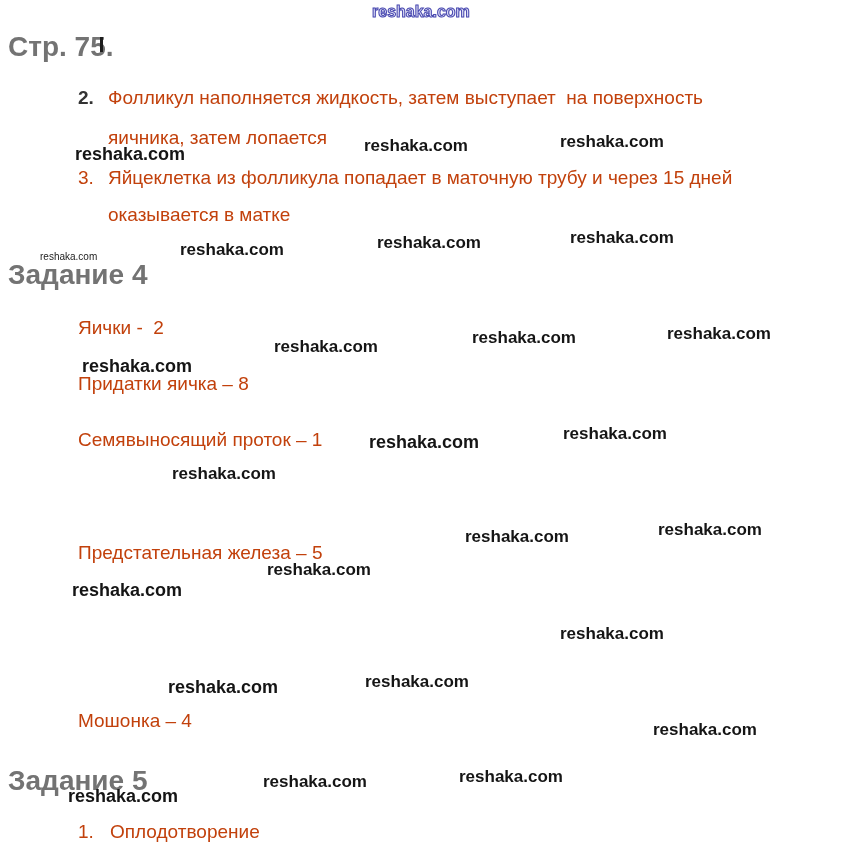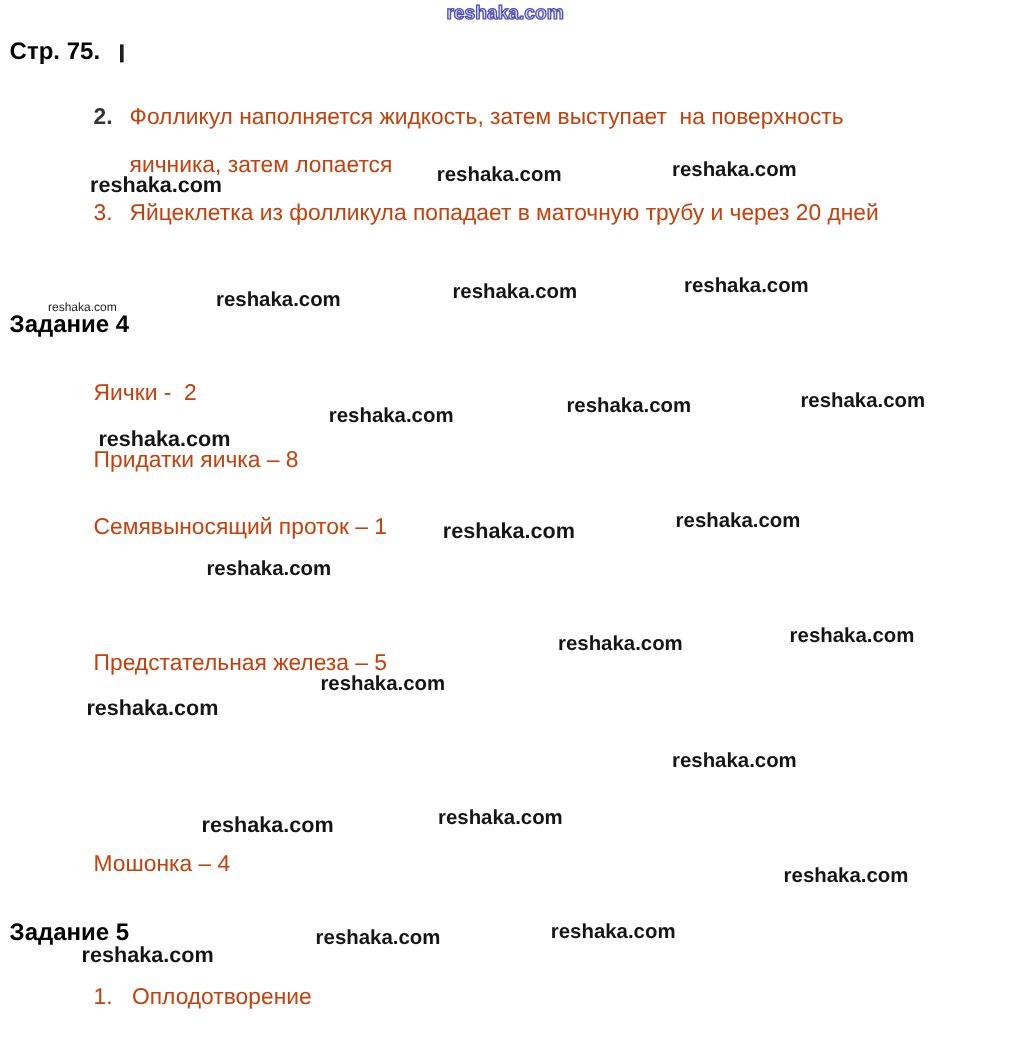--- a/index.html
+++ b/index.html
@@ -13,23 +13,23 @@
   .txt {
     position:absolute;
     font-size:19px;
     color:#c2410c;
     white-space:pre;
     line-height:1.1;
   }
   .strong { font-weight:bold; color:#333333; }
   .heading {
     position:absolute;
-    font-size:20px;
+    font-size:28px;
     font-weight:bold;
-    color:#000000;
+    color:#737373;
     white-space:pre;
     line-height:1.1;
   }
   .wm {
     position:absolute;
     font-size:17px;
     font-weight:bold;
     color:#151515;
     white-space:pre;
     line-height:1.1;
@@ -59,21 +59,22 @@
   <div class="wm-blue" style="left:372px;top:3px">reshaka.com</div>
 
   <div class="heading" style="left:8px;top:32px">Стр. 75.</div>
   <div class="crop-mark"></div>
 
   <div class="txt strong" style="left:78px;top:88px">2.</div>
   <div class="txt" style="left:108px;top:88px">Фолликул наполняется жидкость, затем выступает  на поверхность</div>
   <div class="txt" style="left:108px;top:128px">яичника, затем лопается</div>
 
   <div class="txt" style="left:78px;top:168px">3.</div>
-  <div class="txt" style="left:108px;top:168px">Яйцеклетка из фолликула попадает в маточную трубу и через 20 дней</div>
+  <div class="txt" style="left:108px;top:168px">Яйцеклетка из фолликула попадает в маточную трубу и через 15 дней</div>
+  <div class="txt" style="left:108px;top:205px">оказывается в матке</div>
 
   <div class="heading" style="left:8px;top:260px">Задание 4</div>
 
   <div class="txt" style="left:78px;top:318px">Яички -  2</div>
   <div class="txt" style="left:78px;top:374px">Придатки яичка – 8</div>
   <div class="txt" style="left:78px;top:430px">Семявыносящий проток – 1</div>
   <div class="txt" style="left:78px;top:543px">Предстательная железа – 5</div>
   <div class="txt" style="left:78px;top:711px">Мошонка – 4</div>
 
   <div class="heading" style="left:8px;top:766px">Задание 5</div>

